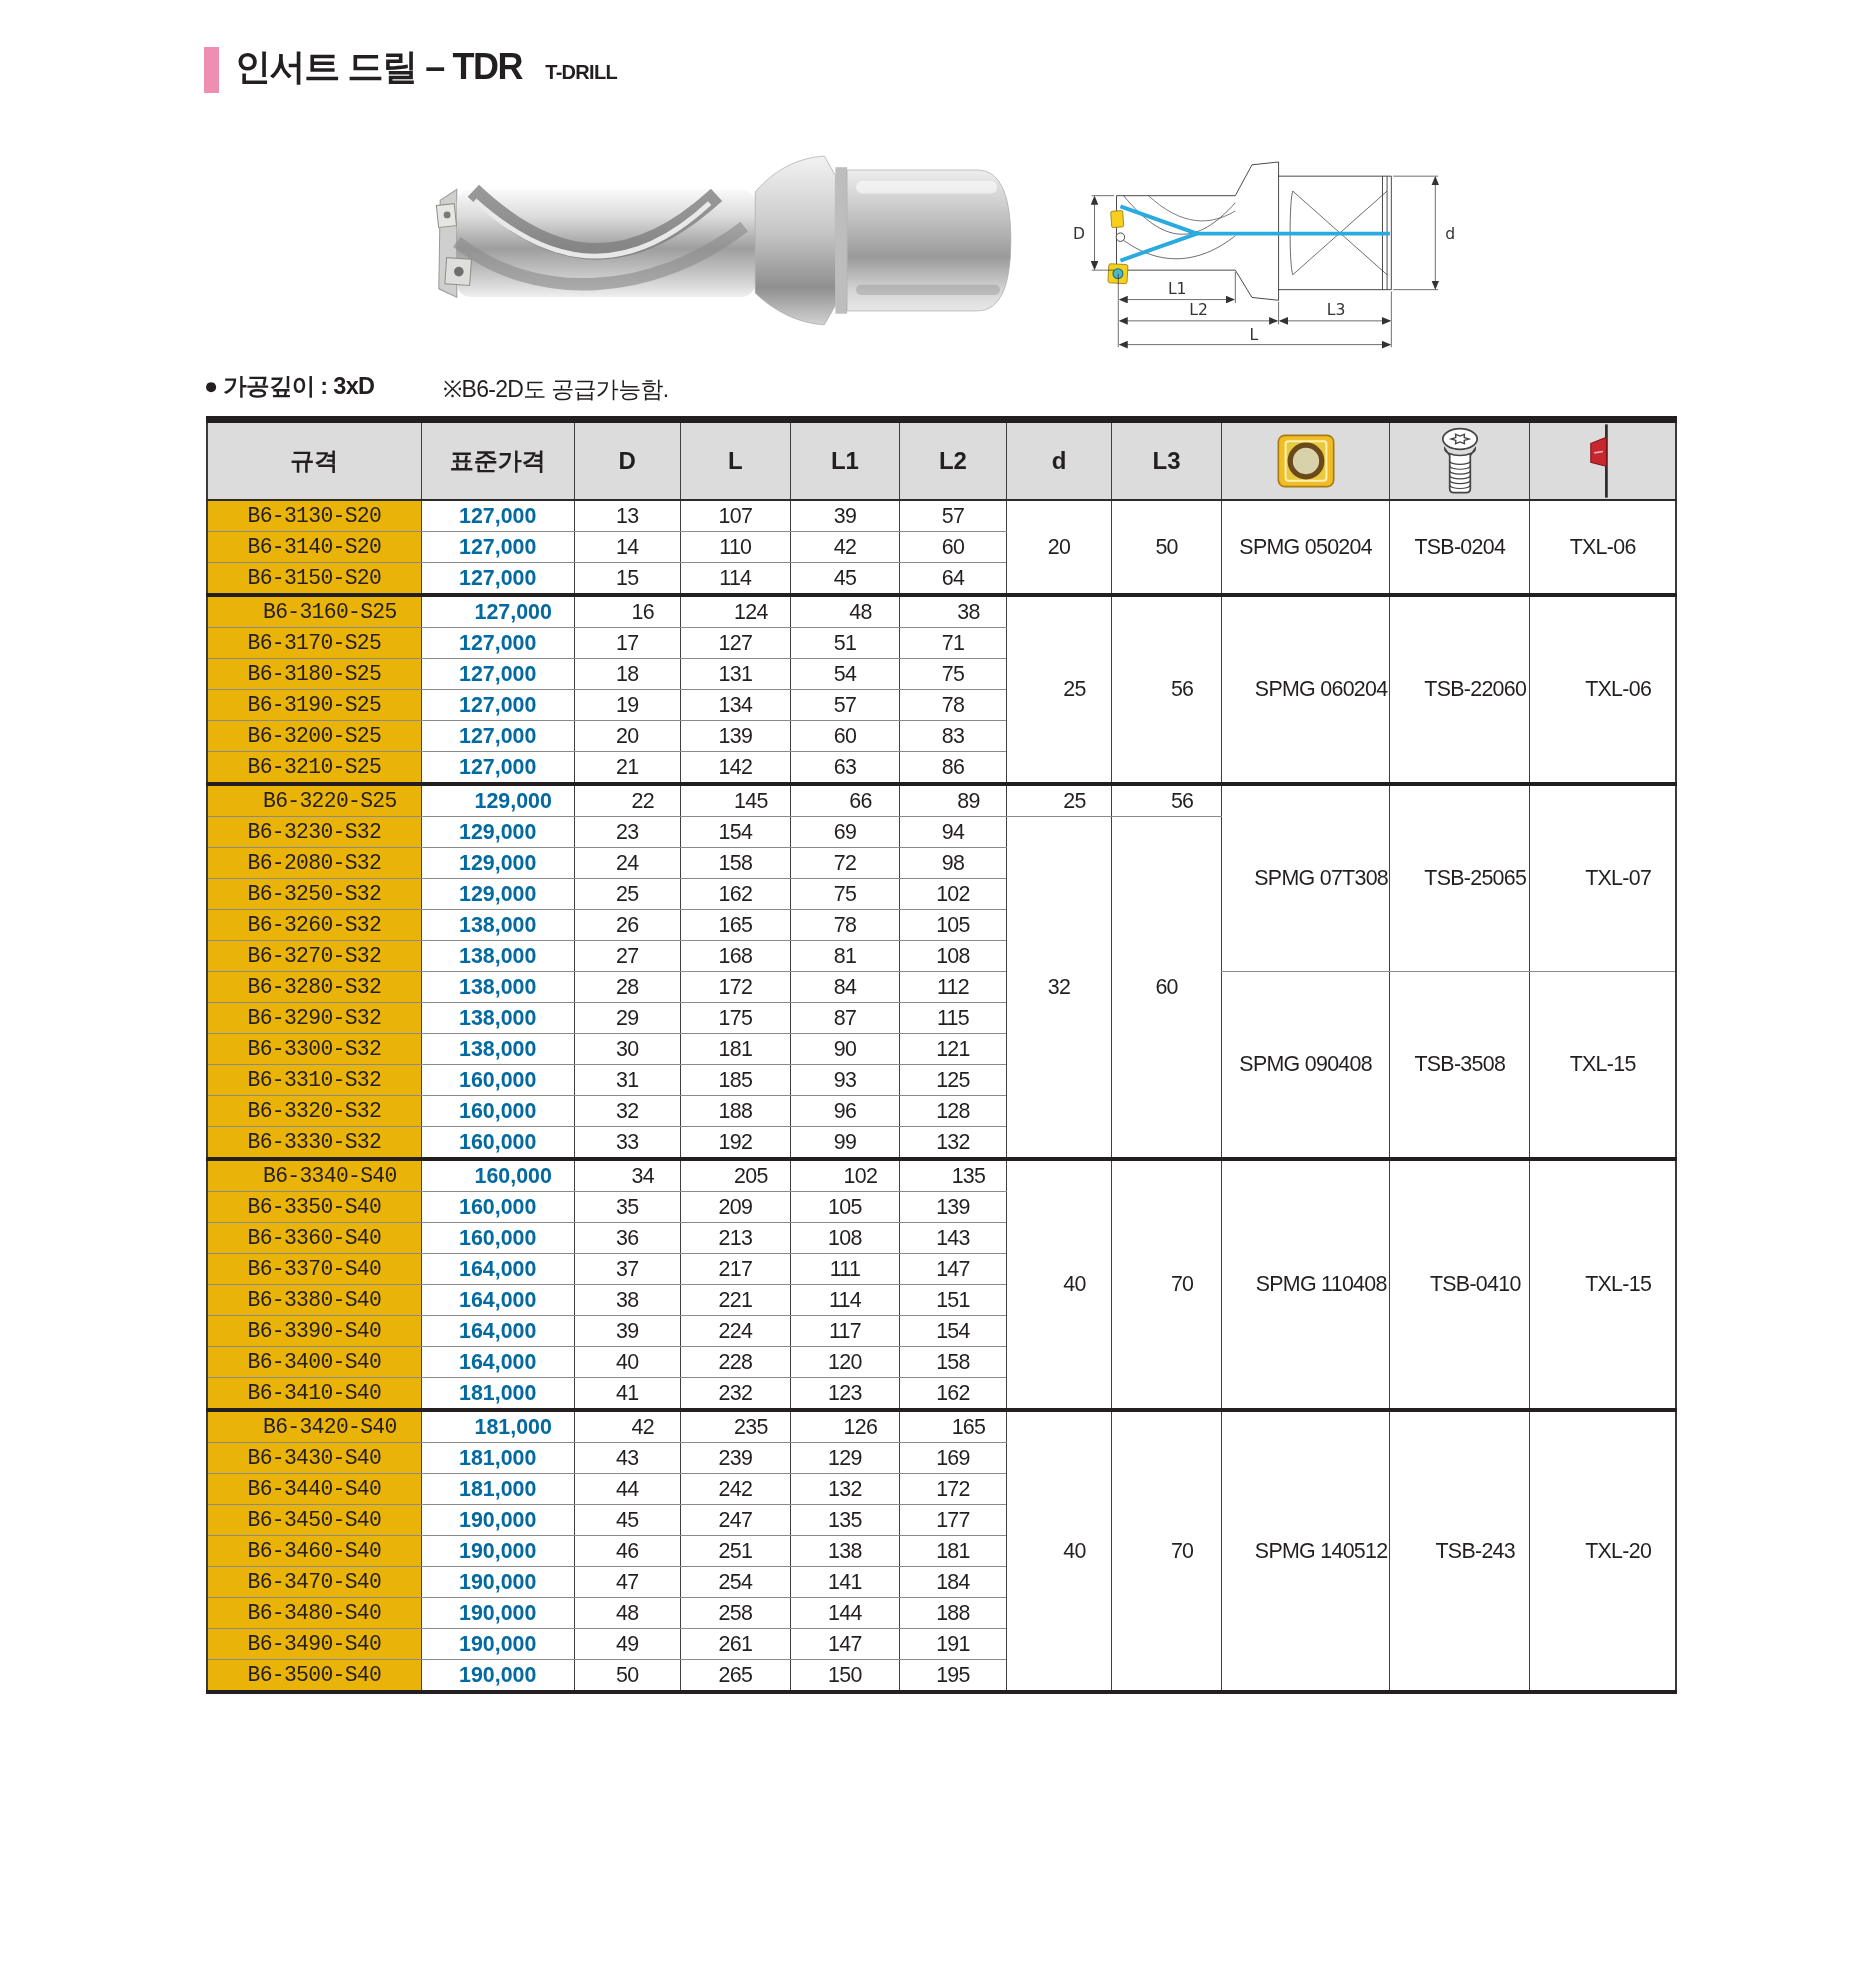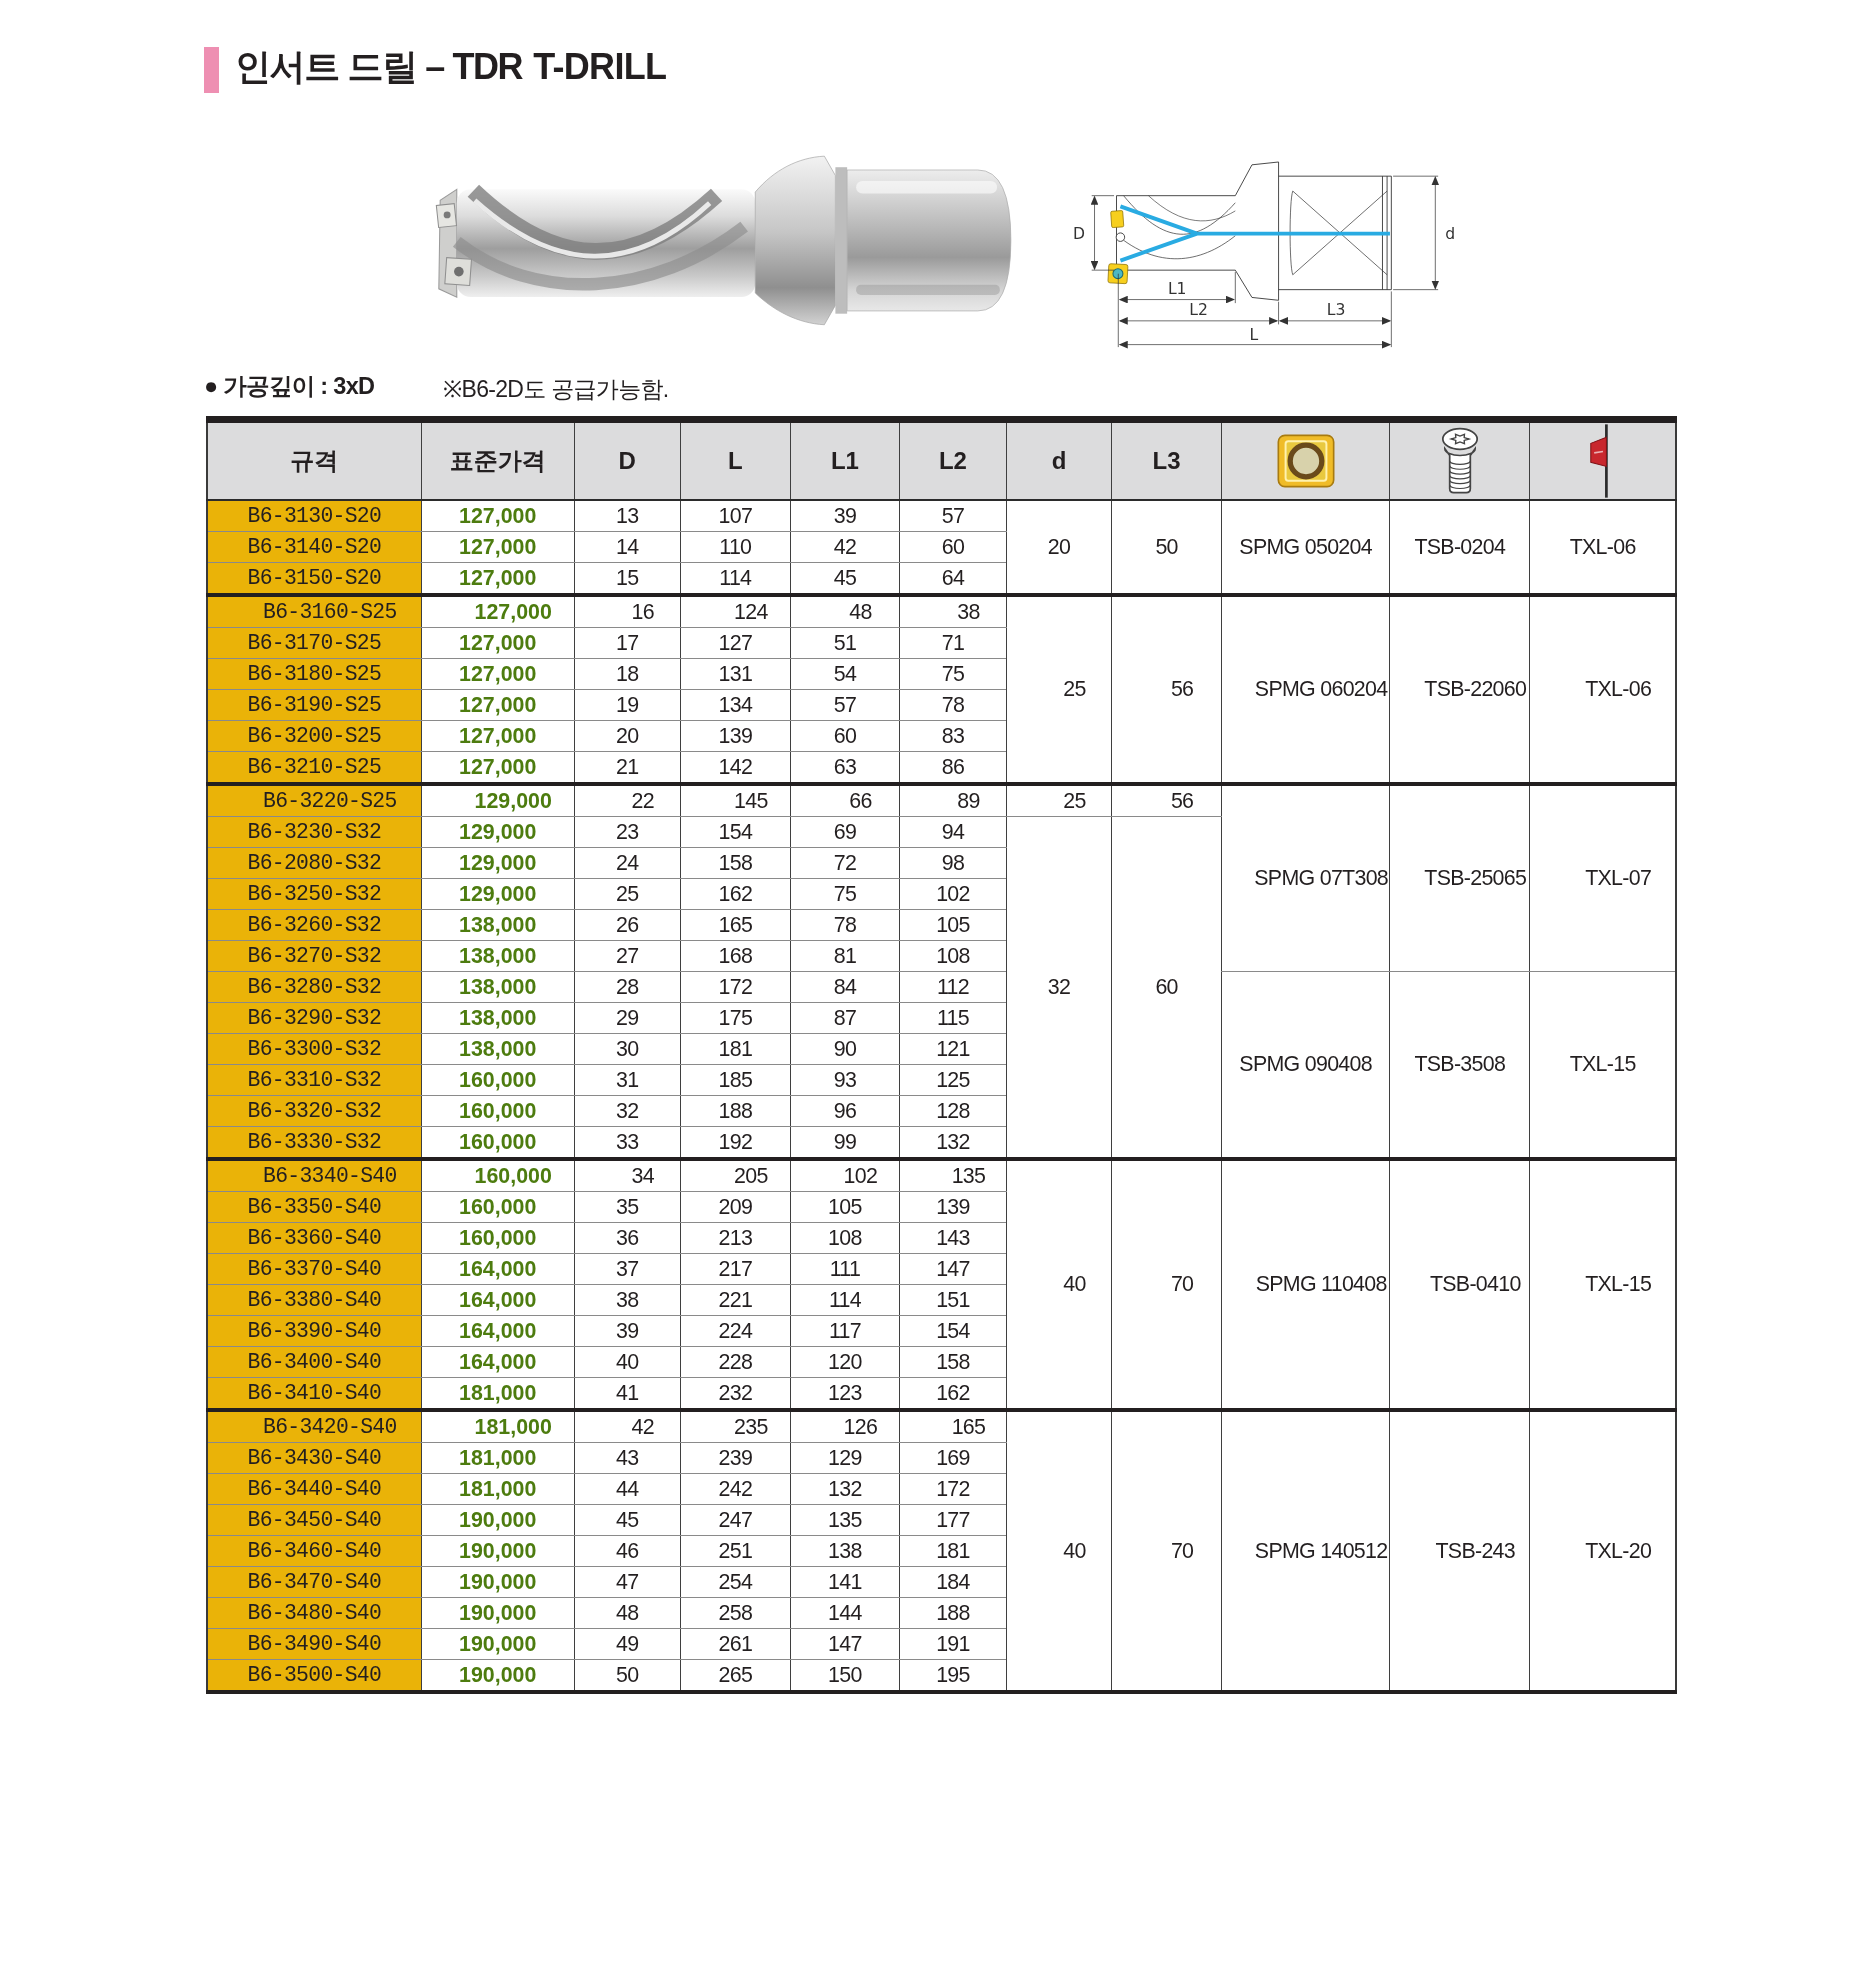--- a/index.html
+++ b/index.html
@@ -6,21 +6,21 @@
   body{
     width:1873px;height:1975px;background:#ffffff;position:relative;
     font-family:"Liberation Sans",sans-serif;color:#231f20;overflow:hidden;
   }
   .abs{position:absolute;}
 
   
   #title-bar{left:204px;top:47px;width:14.5px;height:46px;background:#ee8fb2;}
   #title-wrap{left:235px;top:43px;white-space:nowrap;}
   #title-ko{font-size:36px;font-weight:bold;letter-spacing:-1.4px;}
-  #title-en{font-size:36px;font-weight:bold;margin-left:11px;letter-spacing:-0.7px;}
+  #title-en{font-size:20px;font-weight:bold;margin-left:23px;letter-spacing:-0.7px;}
 
   
   #photo-box{left:425px;top:123px;width:608px;height:228px;}
   #diagram-box{left:1058px;top:130px;width:461px;height:220px;}
 
   
   #note-depth{left:204px;top:370px;font-size:23.5px;font-weight:bold;letter-spacing:-0.7px;}
   #note-supply{left:443px;top:372px;font-size:23px;letter-spacing:-0.7px;}
 
   
@@ -37,21 +37,21 @@
   #spec-table thead th{
     background:#dcdcdd;height:55px;font-size:24px;font-weight:bold;
     border-bottom:2.8px solid #2b2b2b;
   }
   #spec-table td{
     height:30px;font-size:21.4px;
     border-top:1.4px solid #8a8a8a;border-bottom:1.4px solid #8a8a8a;
     background:#ffffff;
   }
   #spec-table td.spec{background:#eab308;letter-spacing:-0.7px;font-family:Liberation Mono, monospace;}
-  #spec-table td.price{color:#4d7c0f;font-weight:bold;letter-spacing:0px;}
+  #spec-table td.price{color:#0369a1;font-weight:bold;letter-spacing:0px;}
   #spec-table td.num{letter-spacing:-0.7px;}
   #spec-table td.dim,#spec-table td.part{font-size:21.4px;letter-spacing:-0.7px;}
   #spec-table tr.gs td{border-top:4.8px solid #231f20;padding-left:31px;}
 
   .hdr-icon{display:inline-block;vertical-align:middle;}
 </style>
 </head>
 <body>
 
 <div class="abs" id="title-bar"></div>

